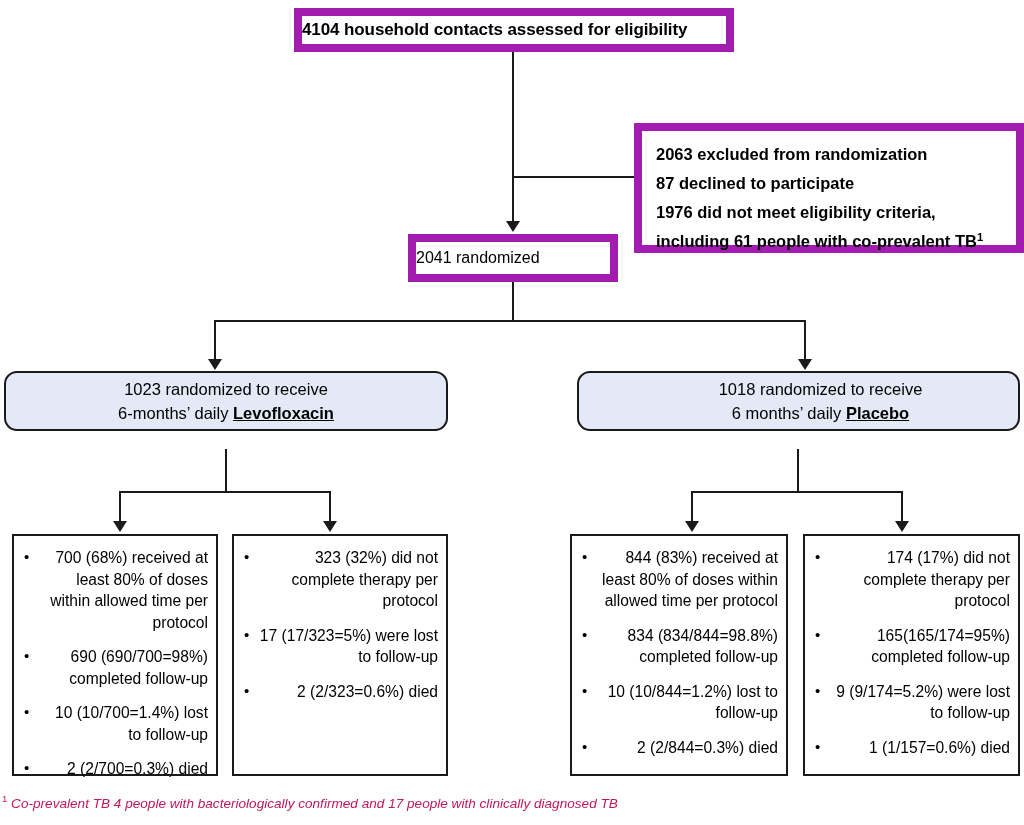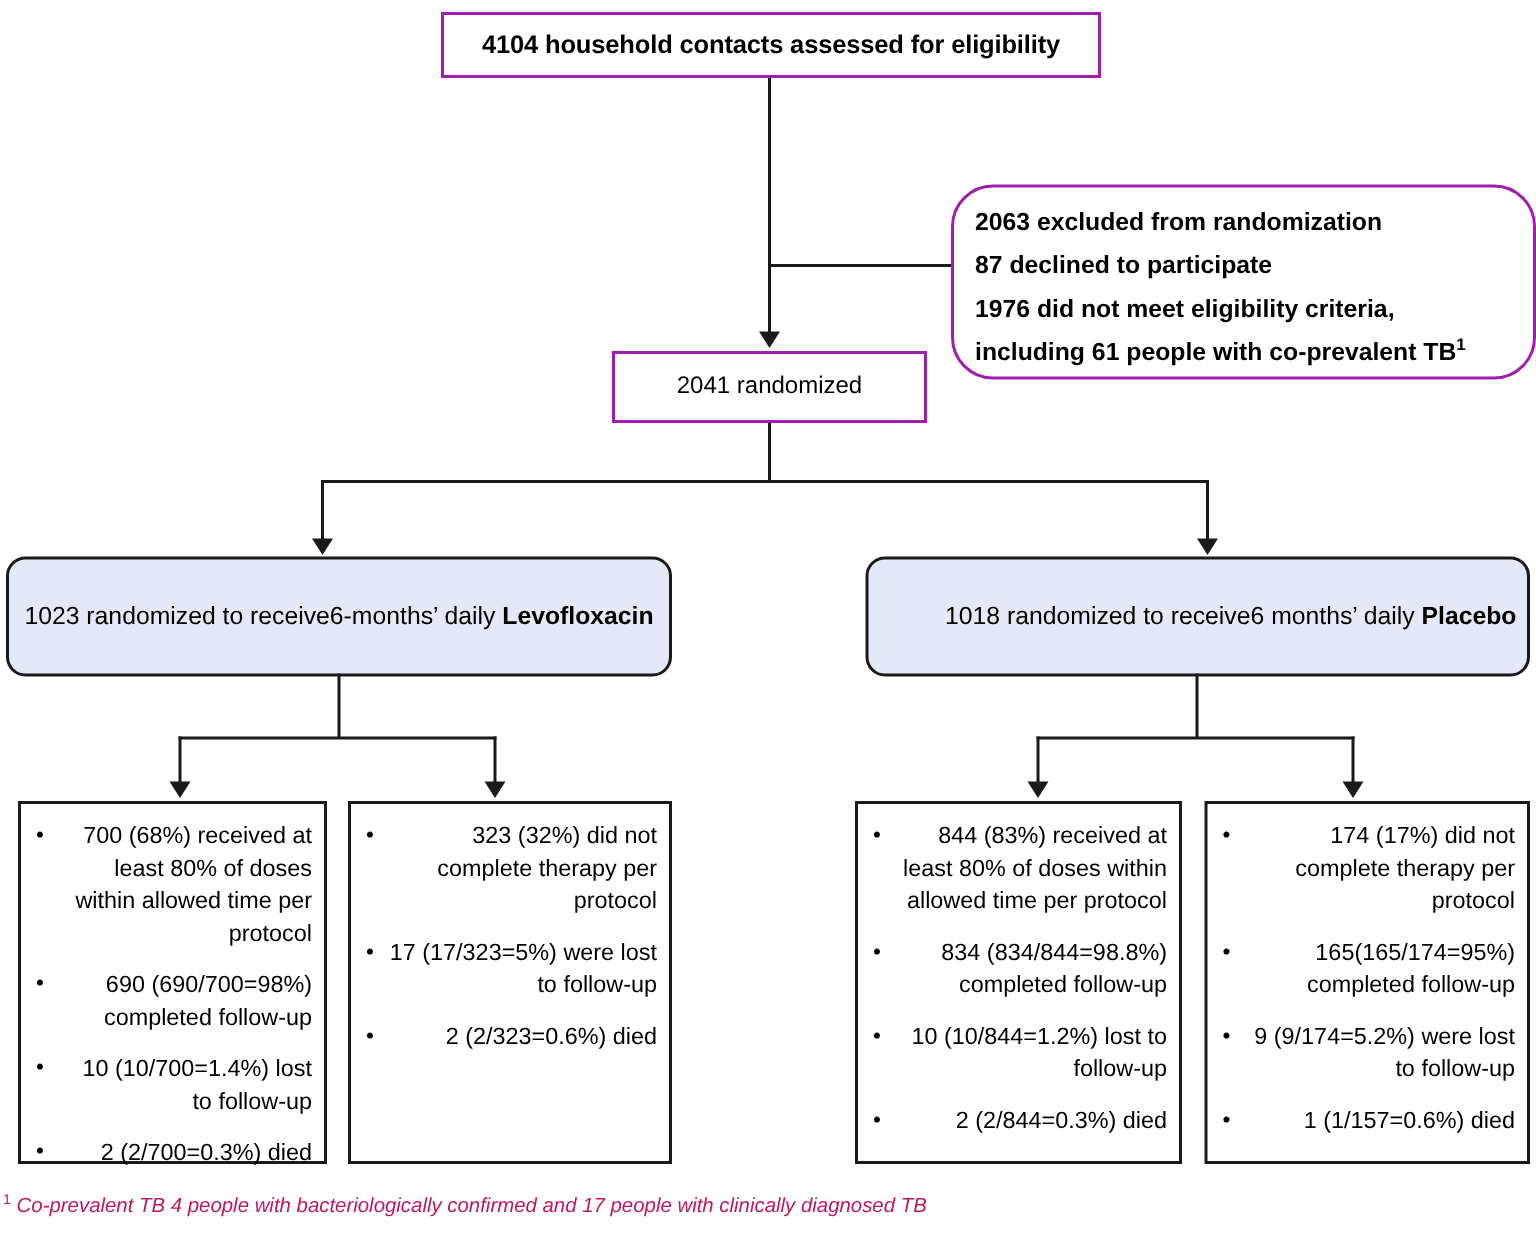--- a/index.html
+++ b/index.html
@@ -12,61 +12,60 @@
     font-family: "Liberation Sans", sans-serif;
     color: #000000;
     overflow: hidden;
   }
   #canvas { position: relative; width: 1024px; height: 825px; }
 
   
   .box {
     position: absolute;
     background: #ffffff;
-    border: 2px solid #a21caf;
+    border: 8px solid #a21caf;
     display: flex;
     align-items: center;
-    justify-content: center;
+    justify-content: flex-start;
     text-align: center;
   }
   .box-top {
     left: 294px; top: 8px; width: 440px; height: 44px;
     font-size: 17px; font-weight: bold; letter-spacing: -0.1px;
   }
   .box-randomized {
     left: 408px; top: 234px; width: 210px; height: 48px;
     font-size: 16px; font-weight: normal;
   }
   .box-excluded {
     left: 634px; top: 123px; width: 390px; height: 130px;
     display: block;
     text-align: left;
     padding: 9px 12px 6px 14px;
     font-size: 16.5px; font-weight: bold;
     line-height: 29px;
-    border-radius: 28px;
   }
   .box-excluded .ln { white-space: nowrap; }
   sup { font-size: 0.68em; vertical-align: super; line-height: 0; }
 
   
   .box-arm {
     position: absolute;
-    top: 371px; height: 80px;
+    top: 371px; height: 60px;
     background: #e3e9f6;
     border: 2.5px solid #1a1a1a;
     border-radius: 13px;
-    display: flex; flex-direction: row;
+    display: flex; flex-direction: column;
     align-items: center; justify-content: center;
     font-size: 16.5px; line-height: 24px;
     text-align: center;
   }
   .box-arm-left  { left: 4px;   width: 444px; }
   .box-arm-right { left: 577px; width: 443px; padding-left: 44px; }
-  .box-arm b { font-weight: bold; }
+  .box-arm b { font-weight: bold; text-decoration: underline; }
 
   
   .box-outcome {
     position: absolute;
     top: 534px; height: 242px;
     background: #ffffff;
     border: 2px solid #1a1a1a;
     padding: 11px 8px 8px 10px;
     font-size: 15.6px;
     line-height: 21.5px;

